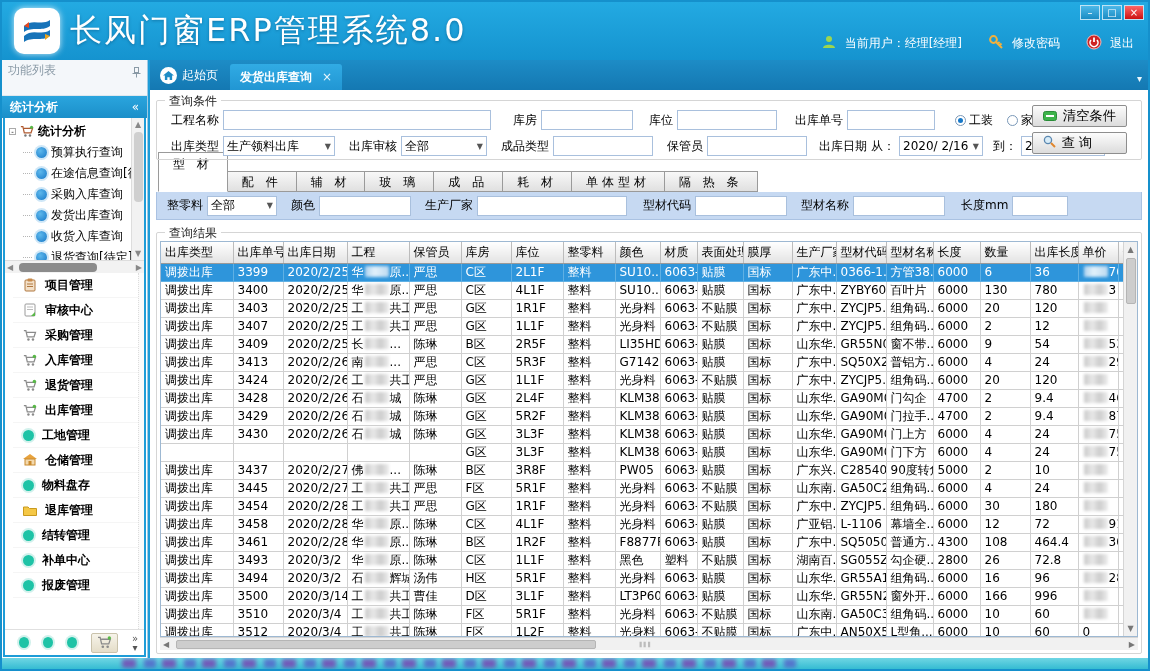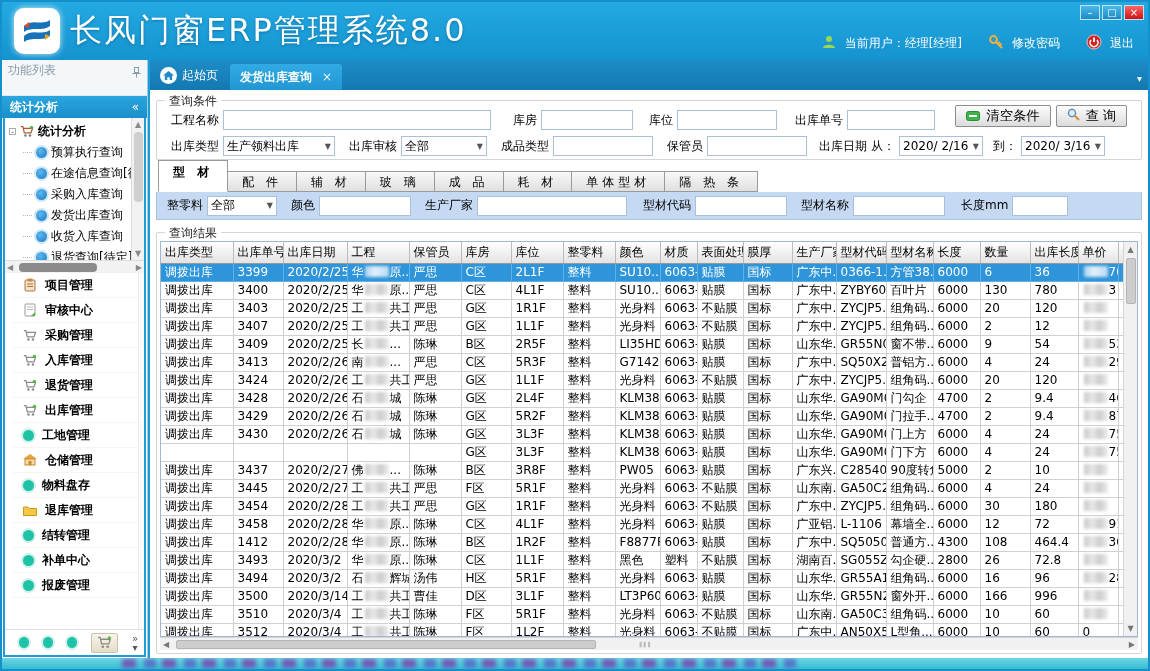--- a/index.html
+++ b/index.html
@@ -65,26 +65,26 @@
 
   .query-group { height:60px; flex:0 0 auto; margin-bottom:8px; }
   .qrow { display:flex; align-items:center; height:26px; padding-left:14px; white-space:nowrap; }
   .qrow label { margin-right:4px; }
   .tbx { height:20px; border:1px solid #a9c0dd; background:#fff; padding:0 3px; font-size:12px; }
   .sel { height:20px; border:1px solid #a9c0dd; background:#fff; display:inline-flex; align-items:center; justify-content:space-between; padding:0 3px; cursor:pointer; }
   .sel .dn { color:#555; font-size:8px; margin-left:4px; }
   .radio { width:11px; height:11px; border-radius:50%; border:1px solid #7a98b8; background:#fff; display:inline-block; vertical-align:-2px; margin-right:3px; position:relative; }
   .radio.on::after { content:""; position:absolute; left:2px; top:2px; width:5px; height:5px; border-radius:50%; background:#1778c8; }
   .btn { height:22px; background:linear-gradient(#fcfcfc,#dcdcdc); border:1px solid #8e8e8e; border-radius:2px; display:inline-flex; align-items:center; gap:6px; padding:0 10px; cursor:pointer; }
-  .btn-col { position:absolute; right:14px; top:4px; display:flex; flex-direction:row; gap:5px; }
+  .btn-col { position:absolute; right:14px; top:4px; display:flex; flex-direction:column; gap:5px; }
 
   .mat-tabs { display:flex; align-items:flex-end; height:24px; flex:0 0 auto; padding-left:2px; }
   .mat-tab { height:21px; line-height:20px; padding:0 14px; background:linear-gradient(#f8f8f8,#e0e0e0); border:1px solid #9a9a9a; border-left:none; cursor:pointer; letter-spacing:4px; }
   .mat-tab:first-child { border-left:1px solid #9a9a9a; }
-  .mat-tab.active { background:#fff; height:32px; line-height:23px; border-bottom:1px solid #fff; font-weight:bold; }
+  .mat-tab.active { background:#fff; height:40px; line-height:23px; border-bottom:1px solid #fff; font-weight:normal; }
   .subfilter { height:28px; background:#c6d9f2; border:1px solid #aac2e2; border-top:none; display:flex; align-items:center; gap:4px; padding-left:10px; white-space:nowrap; flex:0 0 auto; }
 
   .results-group { flex:1 1 auto; margin-top:12px; margin-bottom:4px; min-height:0; display:flex; flex-direction:column; padding:8px 3px 3px 3px; }
   .grid-wrap { flex:1 1 auto; border:1px solid #9db8d2; position:relative; overflow:hidden; display:flex; min-height:0; }
   .grid-scrollarea { flex:1 1 auto; overflow:hidden; position:relative; }
   table.grid { border-collapse:collapse; table-layout:fixed; width:981px; }
   .grid th { background:linear-gradient(#ffffff,#e3e3e3); border-right:1px solid #bcbcbc; border-bottom:1px solid #999; height:21px; font-weight:normal; text-align:left; padding:0 4px; white-space:nowrap; overflow:hidden; cursor:pointer; }
   .grid td { border-right:1px solid #d0d0d0; border-bottom:1px solid #d0d0d0; height:18px; padding:0 4px; white-space:nowrap; overflow:hidden; }
   .grid tr.selrow td { background:#2e95db; color:#fff; border-right-color:#5fb0e4; border-bottom-color:#5fb0e4; }
   .bb { display:inline-block; width:24px; height:11px; margin:0 1px; vertical-align:-1px; border-radius:1px;
@@ -839,21 +839,21 @@
                       <td>L-1106</td>
                       <td>幕墙全...</td>
                       <td>6000</td>
                       <td>12</td>
                       <td>72</td>
                       <td><span class="bb"></span>916</td>
                       <td>123</td>
                     </tr>
                     <tr>
                       <td>调拨出库</td>
-                      <td>1412</td>
+                      <td>3461</td>
                       <td>2020/2/28</td>
                       <td>华<span class="bb"></span>原...</td>
                       <td>陈琳</td>
                       <td>B区</td>
                       <td>1R2F</td>
                       <td>整料</td>
                       <td>F8877FT</td>
                       <td>6063-T5</td>
                       <td>贴膜</td>
                       <td>国标</td>

